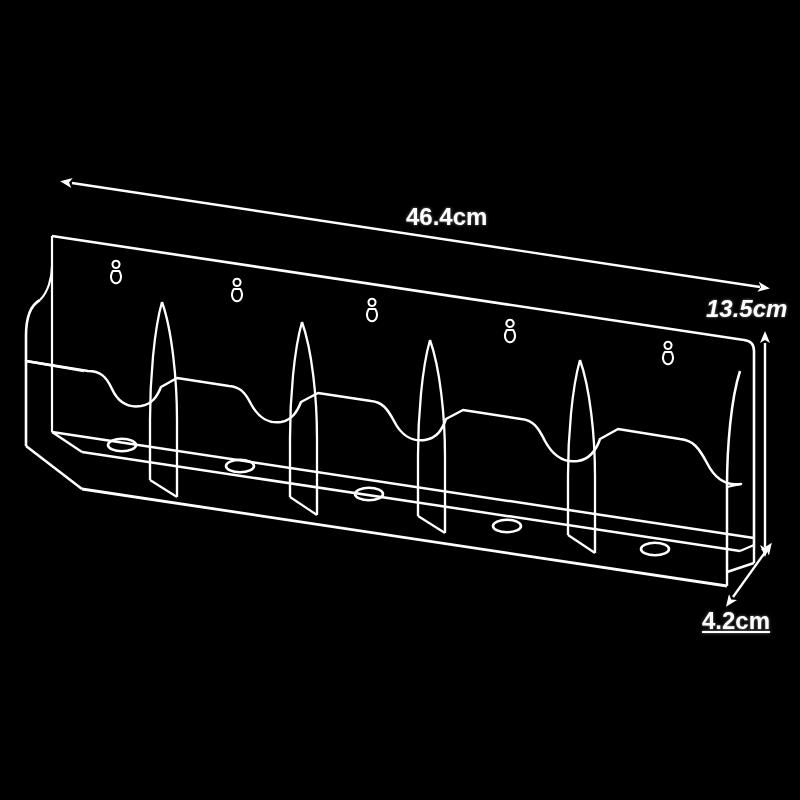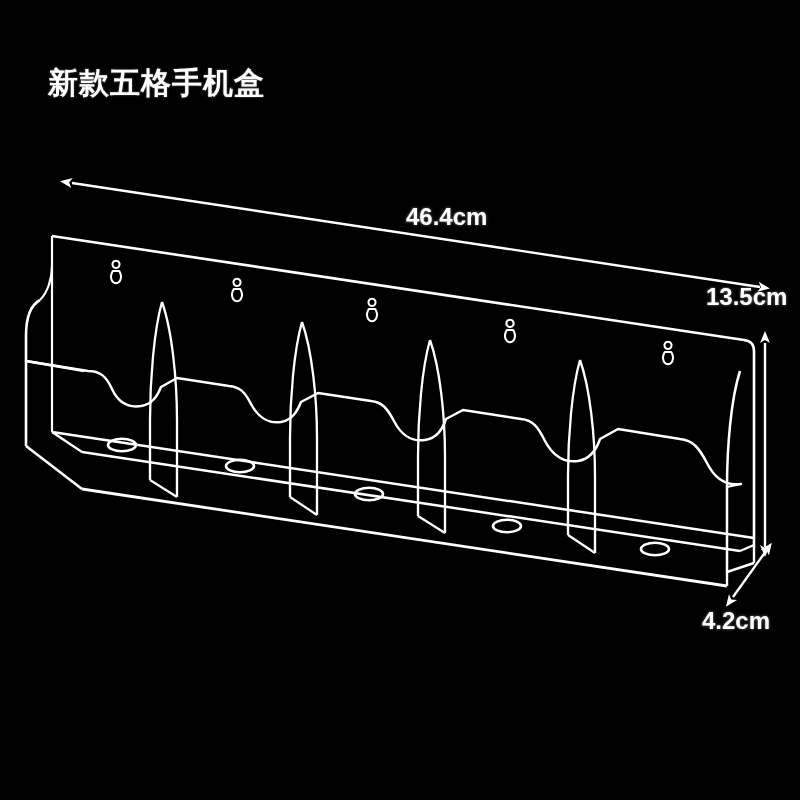--- a/index.html
+++ b/index.html
@@ -36,29 +36,28 @@
   }
   .dim-label {
     position: absolute;
     color: #ffffff;
     font-size: 24px;
     font-weight: bold;
     white-space: nowrap;
     text-shadow: 0 0 3px rgba(255,255,255,0.5);
   }
   #dim-width-label  { left: 370px; top: 203px; margin-left: 36px; }
-  #dim-height-label { left: 706px; top: 283px; }
-  #dim-depth-label  { left: 702px; top: 607px; }
+  #dim-height-label { left: 706px; top: 295px; font-style: italic; }
+  #dim-depth-label  { left: 702px; top: 607px; text-decoration: underline; }
 </style>
 </head>
 <body>
 
 <div id="page">
 
-  <div id="title">新款五格手机盒</div>
 
   <svg id="product-svg" viewBox="0 0 800 800">
     <defs>
       <marker id="arrowL" markerWidth="14" markerHeight="10" refX="12" refY="5" orient="auto" markerUnits="userSpaceOnUse">
         <path d="M12,0 L0,5 L12,10 L9,5 Z" fill="#ffffff"></path>
       </marker>
       <marker id="arrowR" markerWidth="14" markerHeight="10" refX="2" refY="5" orient="auto" markerUnits="userSpaceOnUse">
         <path d="M0,0 L12,5 L0,10 L3,5 Z" fill="#ffffff"></path>
       </marker>
       <g id="keyhole">

